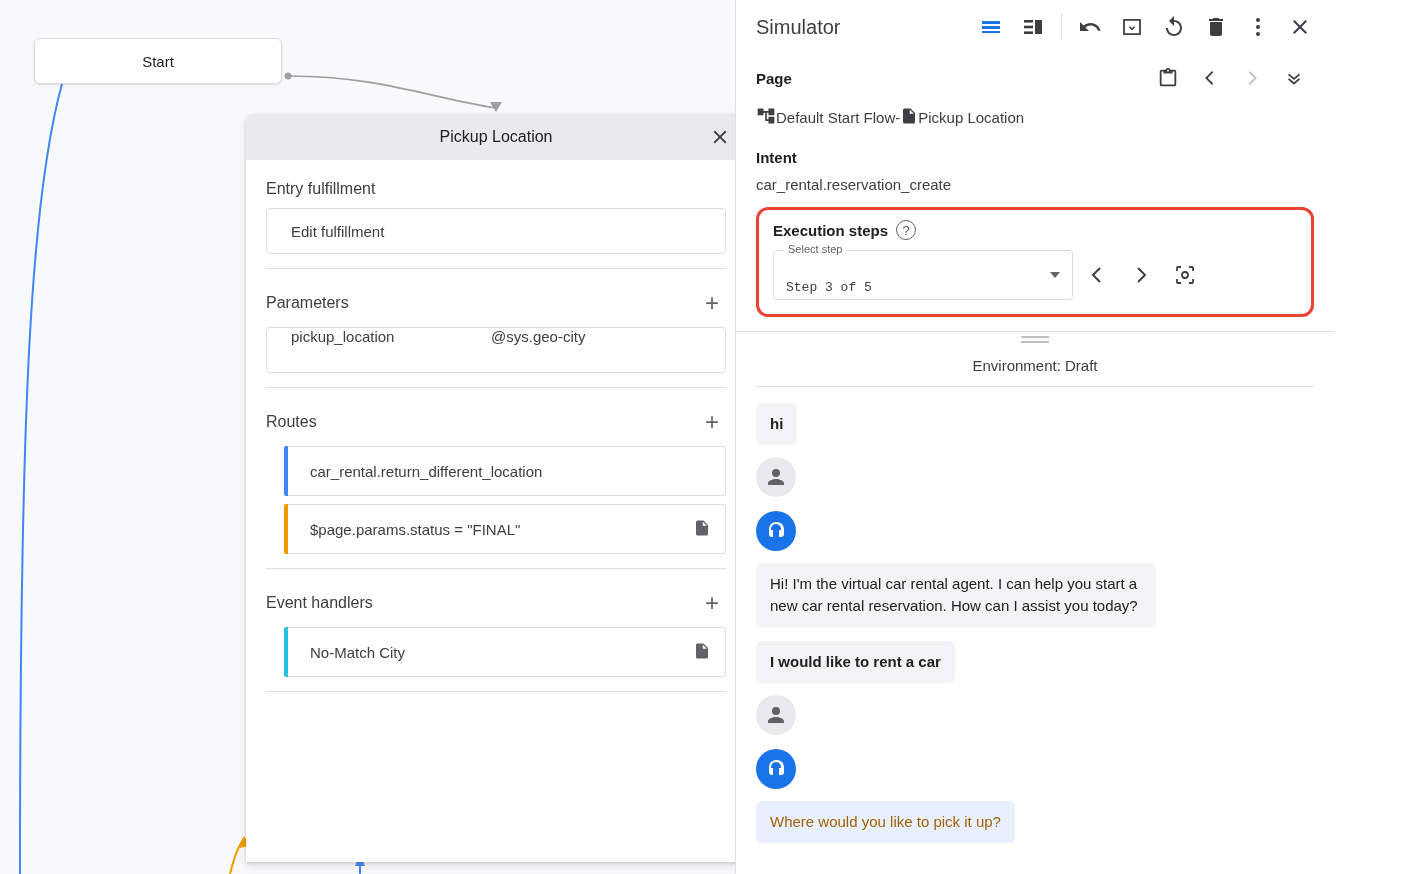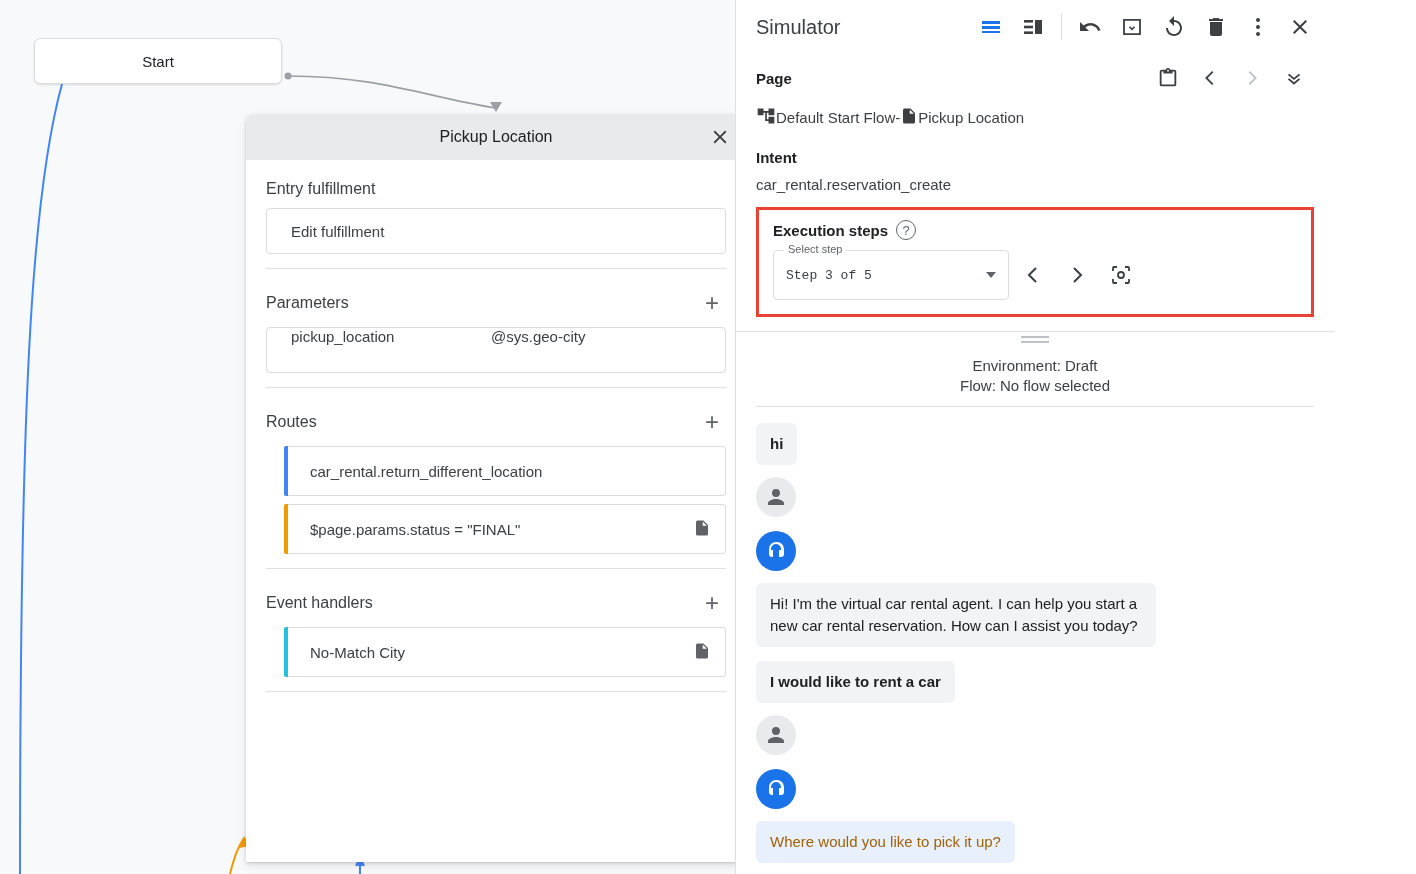--- a/index.html
+++ b/index.html
@@ -144,38 +144,38 @@
   }
   .breadcrumb .sep { color: #3c4043; }
   .intent-label { font-size: 15px; font-weight: 700; color: #202124; margin-top: 20px; }
   .intent-value { font-size: 15px; color: #3c4043; margin-top: 10px; }
 
   .exec-box {
     position: absolute;
     left: 824px - 818px;
     margin: 14px 0 0 0;
     border: 3px solid #ea4335;
-    border-radius: 0;
+    border-radius: 12px;
     padding: 10px 14px 14px 14px;
   }
   .exec-head { display: flex; align-items: center; gap: 8px; }
   .exec-title { font-size: 15px; font-weight: 700; color: #202124; }
   .help-icon {
     width: 20px; height: 20px; border-radius: 50%;
     border: 1.6px solid #5f6368; color: #5f6368;
     font-size: 13px; display: flex; align-items: center; justify-content: center;
     cursor: pointer;
   }
   .exec-controls { display: flex; align-items: center; gap: 4px; margin-top: 10px; }
   .select-step {
     position: relative;
-    width: 236px; height: 50px;
+    width: 300px; height: 50px;
     border: 1px solid #dadce0; border-radius: 4px;
     padding: 4px 12px;
-    display: flex; align-items: center;
+    display: flex; align-items: flex-end;
     cursor: pointer; background: #fff;
   }
   .select-step .float-label {
     position: absolute; top: -8px; left: 10px;
     background: #fff; padding: 0 4px;
     font-size: 11px; color: #5f6368;
   }
   .select-step .value { font-size: 13px; color: #3c4043; font-family: Liberation Mono, monospace; }
   .select-step .caret {
     position: absolute; right: 12px; top: 50%; transform: translateY(-50%);
@@ -450,21 +450,20 @@
     </div>
 
     <div class="sim-divider"></div>
     <div class="drag-handle">
         <i></i>
         <i></i>
       </div>
 
     <div class="chat">
       <div class="env-line">Environment: Draft</div>
-      <div class="env-line" style="margin-top:-10px;">Flow: No flow selected</div>
       <div class="hr-thin"></div>
 
       <div class="msg user">
         <div class="bubble user">hi</div>
         <div class="avatar user">
           <svg width="24" height="24" viewBox="0 0 24 24">
               <path fill="currentColor" d="M12 12a4 4 0 1 0 0-8 4 4 0 0 0 0 8m0 2c-3.33 0-8 1.67-8 4v2h16v-2c0-2.33-4.67-4-8-4"></path>
             </svg>
         </div>
       </div>

